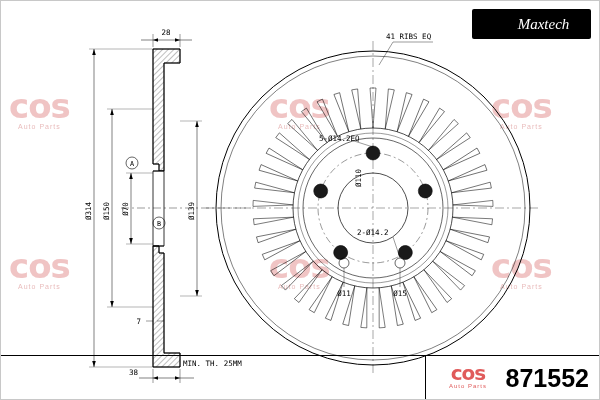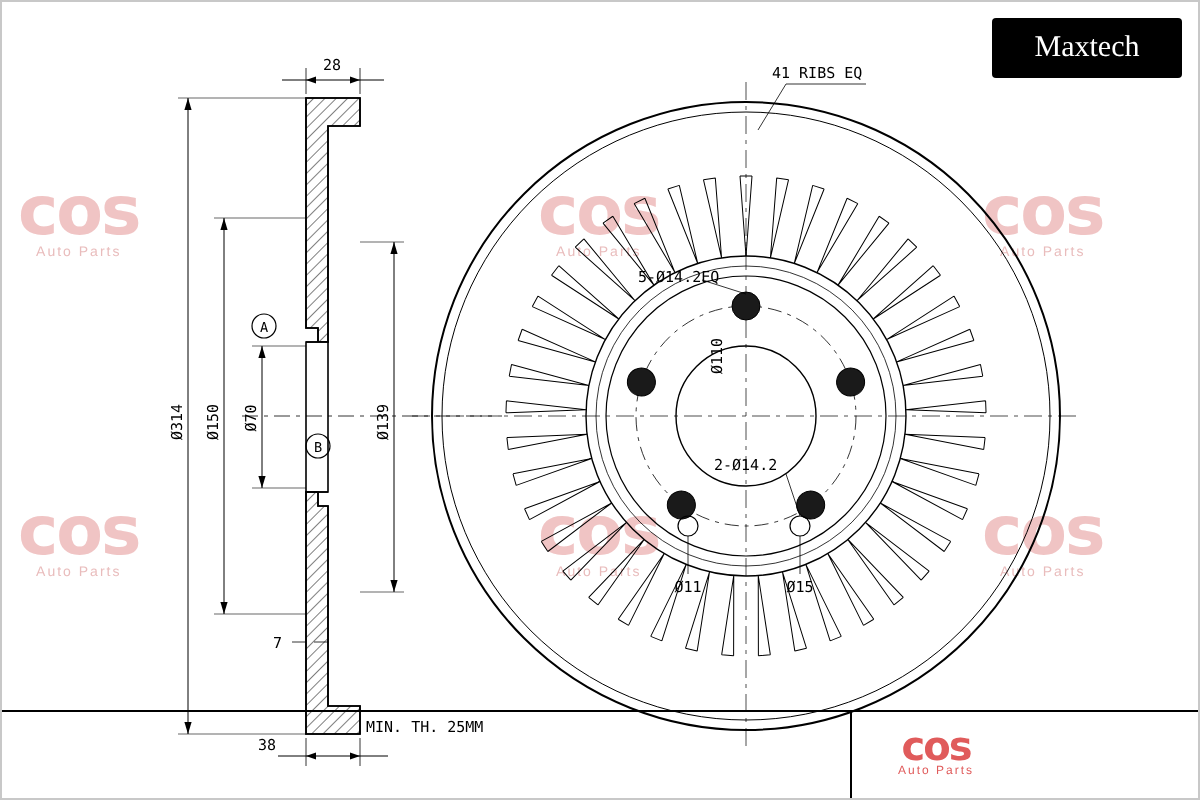--- a/index.html
+++ b/index.html
@@ -54,25 +54,27 @@
   #logo {
     position: absolute;
     right: 8px;
     top: 8px;
     width: 95px;
     height: 30px;
     background: #000;
     border-radius: 2px;
     color: #fff;
     font-family: "Liberation Serif", serif;
+    font-style: italic;
     font-size: 15px;
     display: flex;
     align-items: center;
     justify-content: center;
     letter-spacing: 0px;
+    padding-left: 24px;
   }
   #footer {
     position: absolute;
     left: 0;
     bottom: 0;
     width: 600px;
     height: 44px;
     border-top: 1px solid #000;
     box-sizing: border-box;
   }
@@ -416,14 +418,15 @@
   <div id="min-th">MIN. TH. 25MM</div>
 
   <div id="logo">Maxtech</div>
 
   <div id="footer"></div>
   <div id="footer-divider"></div>
   <div id="footer-logo">
     <div class="fl-main">cos</div>
     <div class="fl-sub">Auto Parts</div>
   </div>
+  <div id="part-number">871552</div>
 
 </div>
 
 </body></html>

